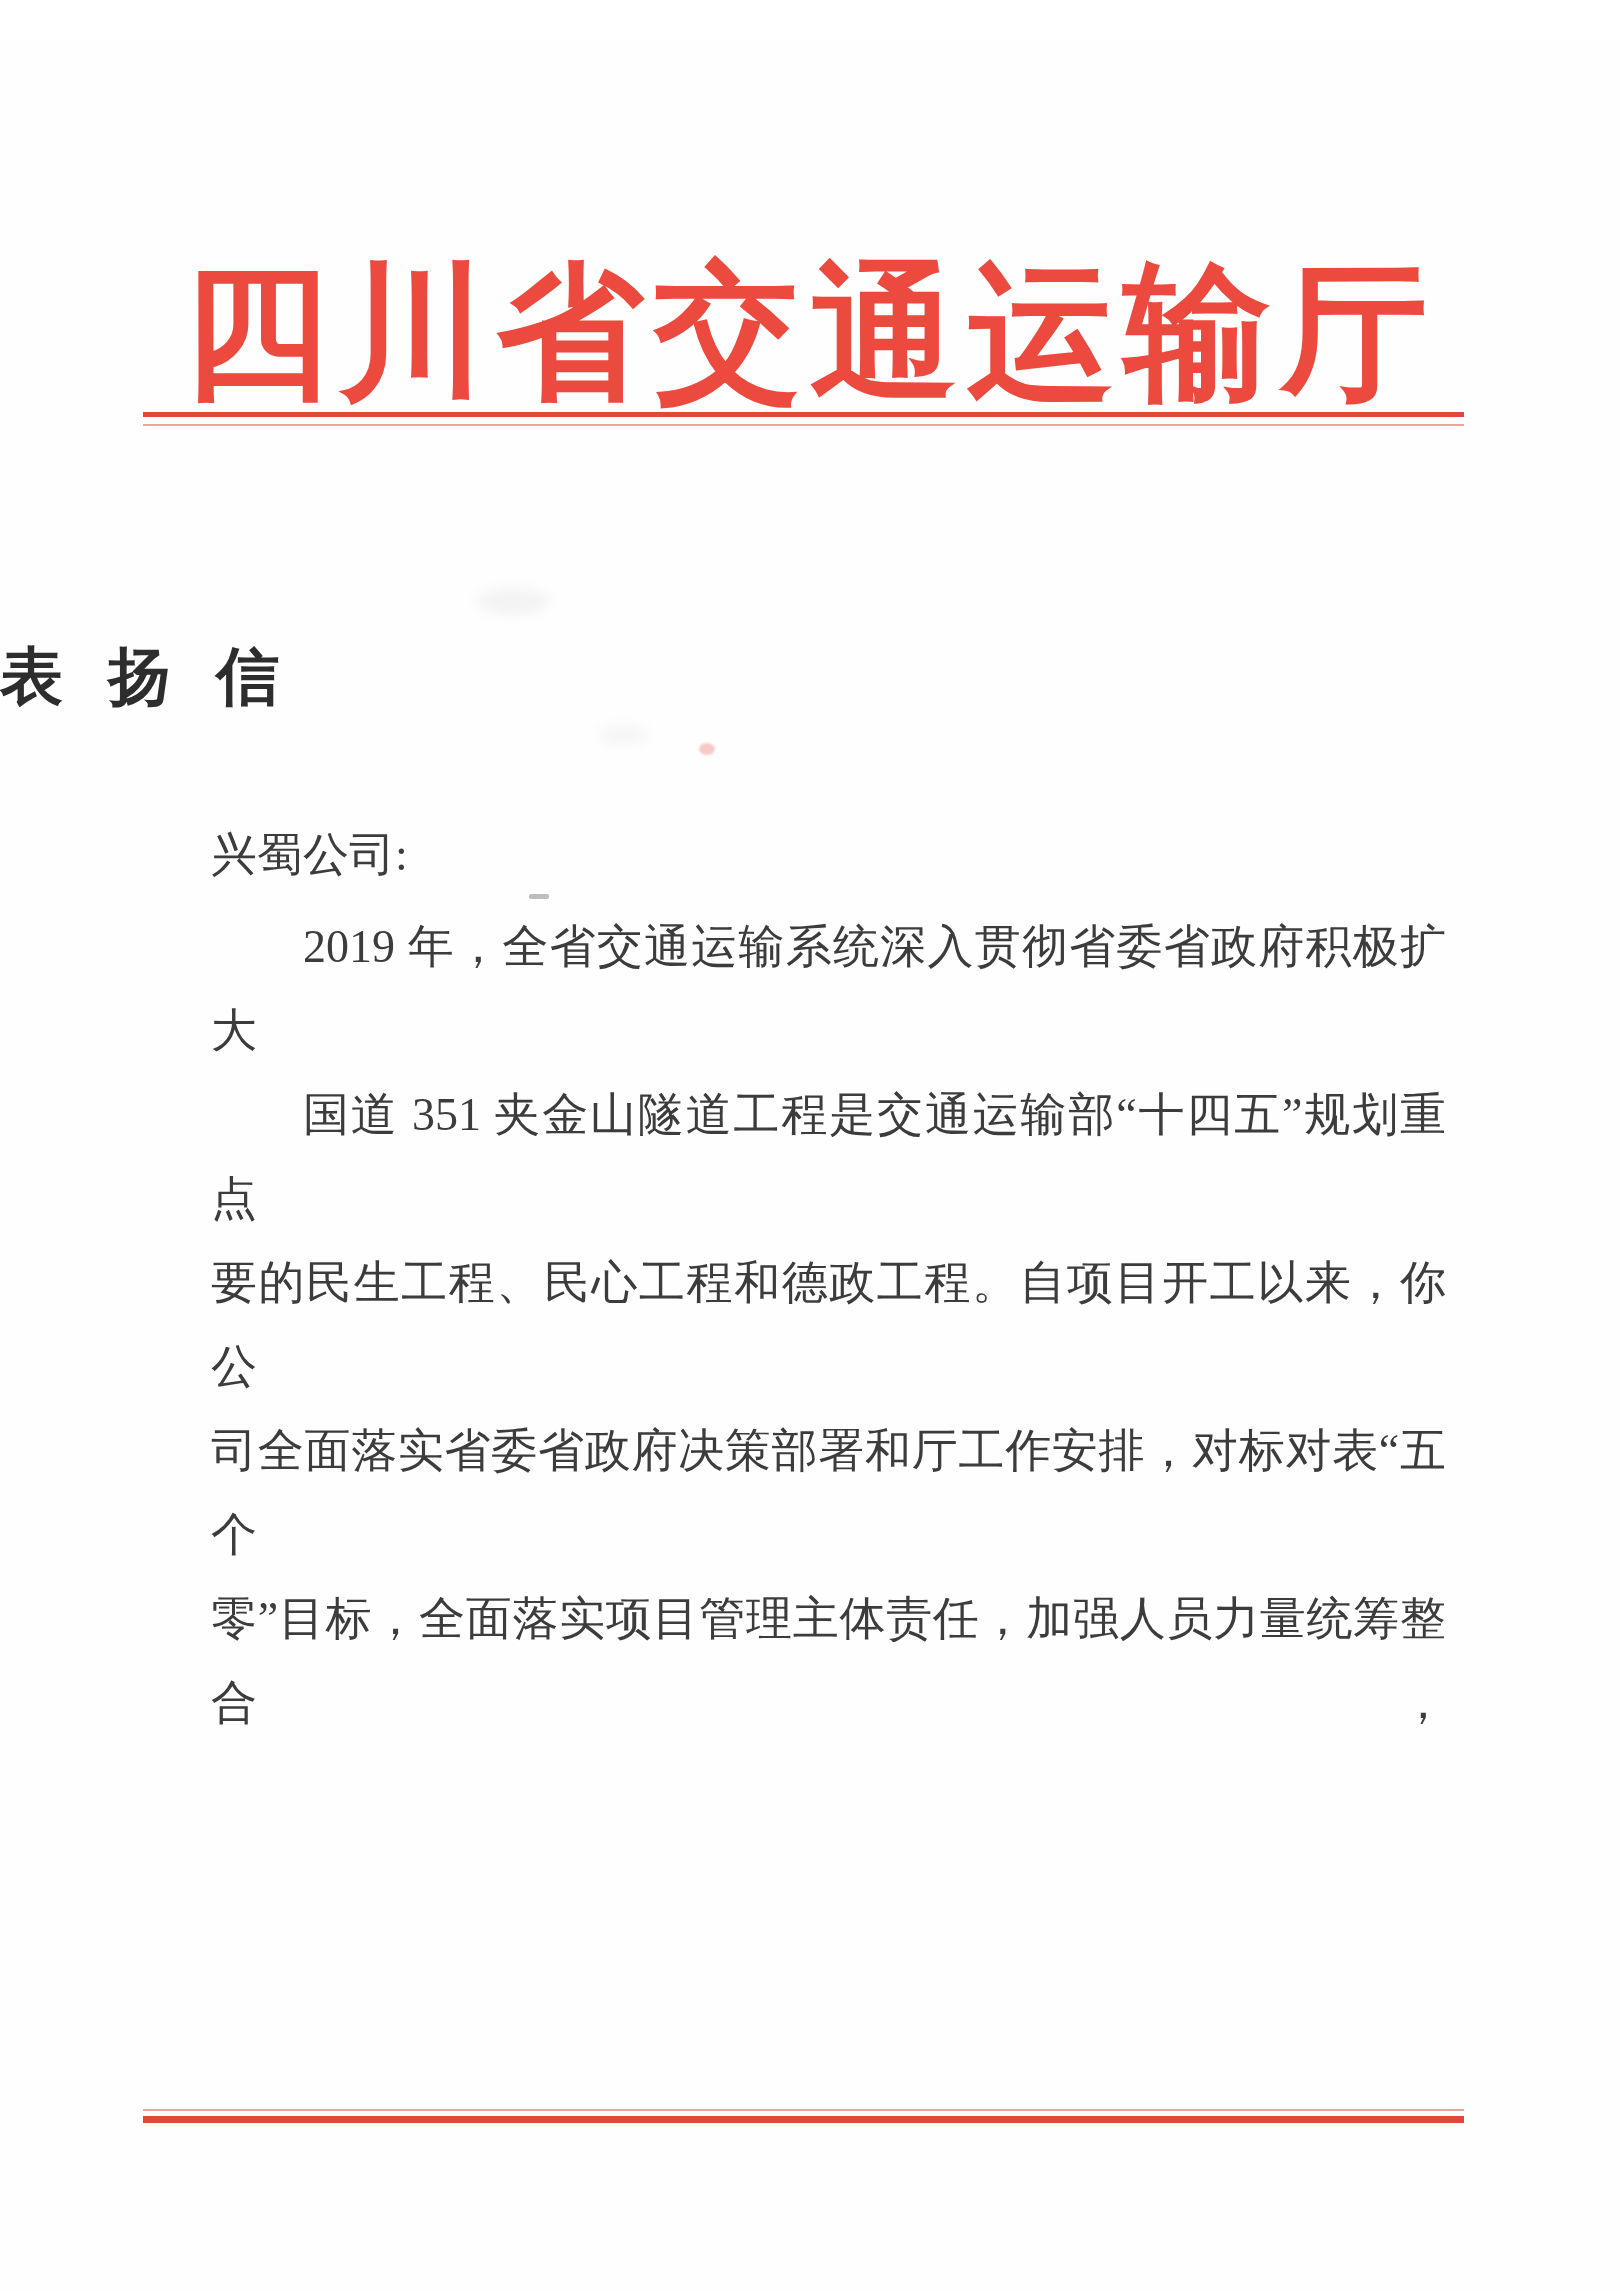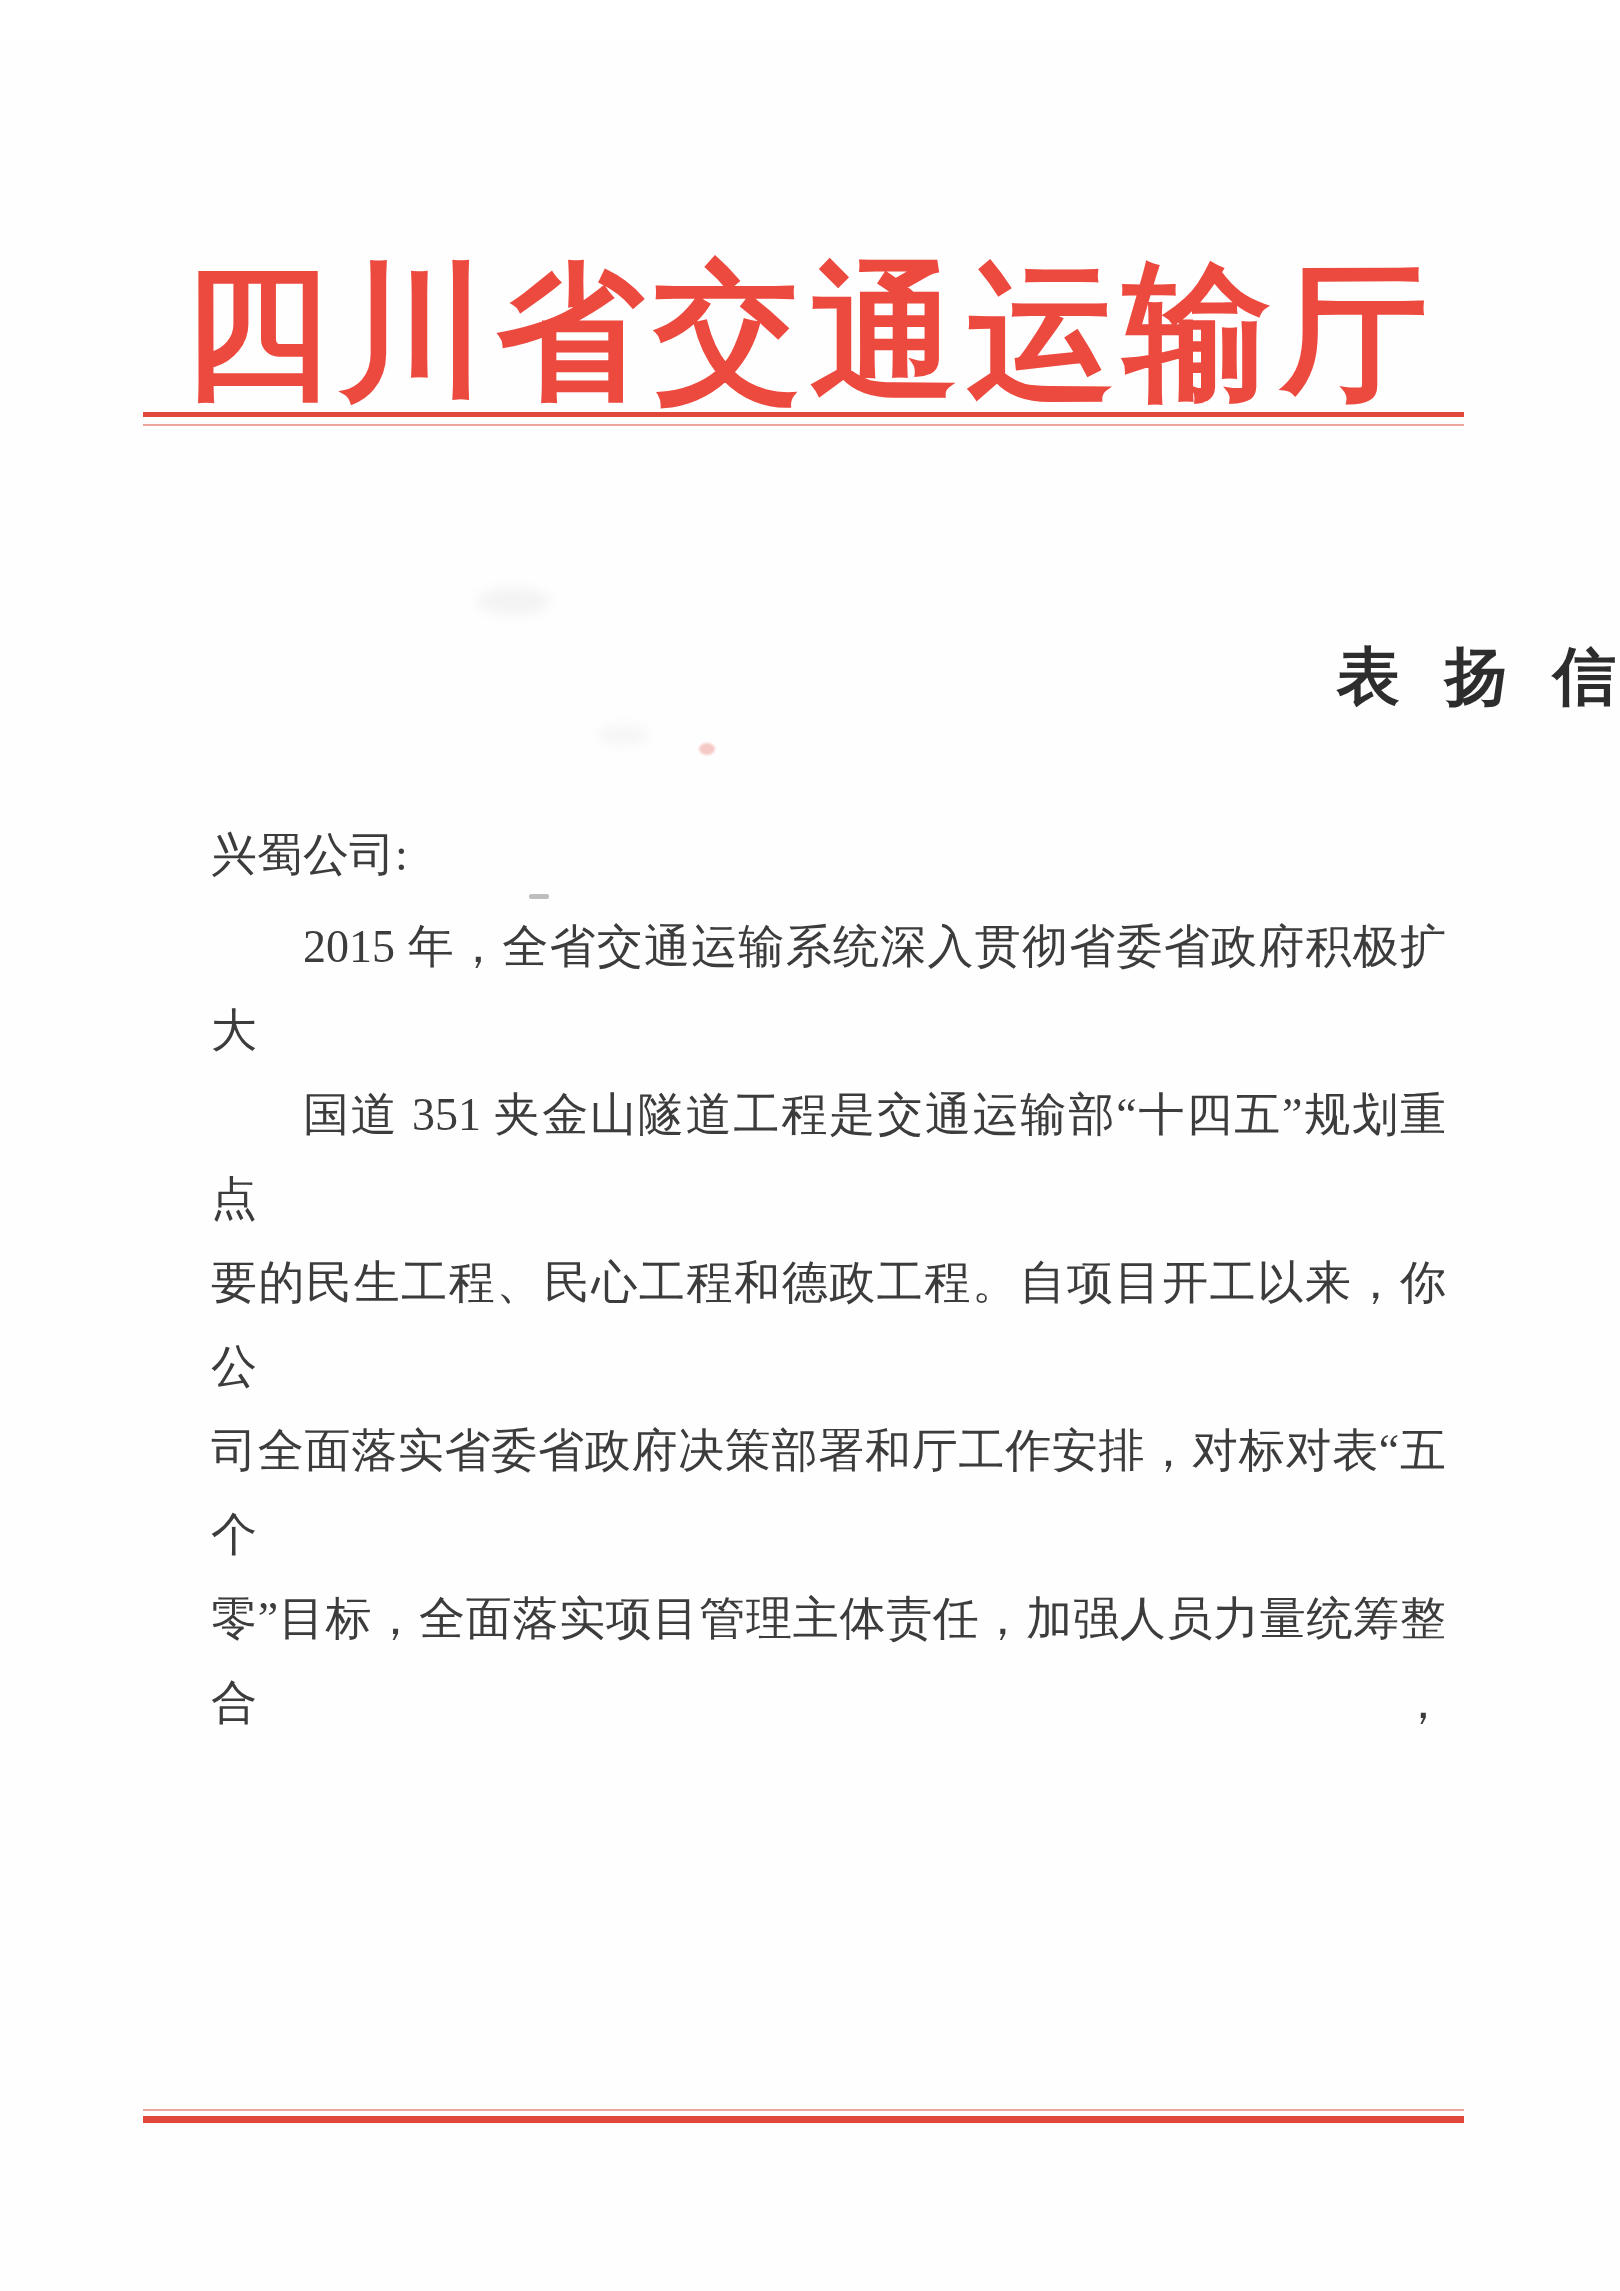--- a/index.html
+++ b/index.html
@@ -35,21 +35,21 @@
   .rule-top-thin    { top: 385px;  height: 2px; background: var(--rule-light, #eba59d); }
   .rule-bottom-thin { top: 2070px; height: 2px; background: var(--rule-light, #eba59d); }
   .rule-bottom-thick{ top: 2077px; height: 6.9px; background: var(--rule, #e2473c); }
 
   
   .title {
     position: absolute;
     top: 604px;
     left: 0;
     width: 100%;
-    text-align: right;
+    text-align: left;
     font-size: 63px;
     line-height: 1.1;
     font-weight: bold;
     color: #2d2d2d;
     letter-spacing: 3.9px;
     word-spacing: 21.6px;
     white-space: nowrap;
     font-family: Liberation Serif, serif;
   }
 
@@ -83,21 +83,21 @@
   <div class="agency">四川省交通运输厅</div>
 
   <div class="rule rule-top-thick"></div>
   <div class="rule rule-top-thin"></div>
 
   <div class="title">表 扬 信</div>
 
   <div class="body-text">
     <div class="line salutation">兴蜀公司:</div>
 
-    <div class="line indent">2015 年，全省交通运输系统深入贯彻省委省政府积极扩大</div>
+    <div class="line indent">2019 年，全省交通运输系统深入贯彻省委省政府积极扩大</div>
 
     <div class="line indent">国道 351 夹金山隧道工程是交通运输部“十四五”规划重点</div>
     <div class="line">要的民生工程、民心工程和德政工程。自项目开工以来，你公</div>
     <div class="line">司全面落实省委省政府决策部署和厅工作安排，对标对表“五个</div>
     <div class="line">零”目标，全面落实项目管理主体责任，加强人员力量统筹整合，</div>
 
   </div>
 
   <div class="rule rule-bottom-thin"></div>
   <div class="rule rule-bottom-thick"></div>

